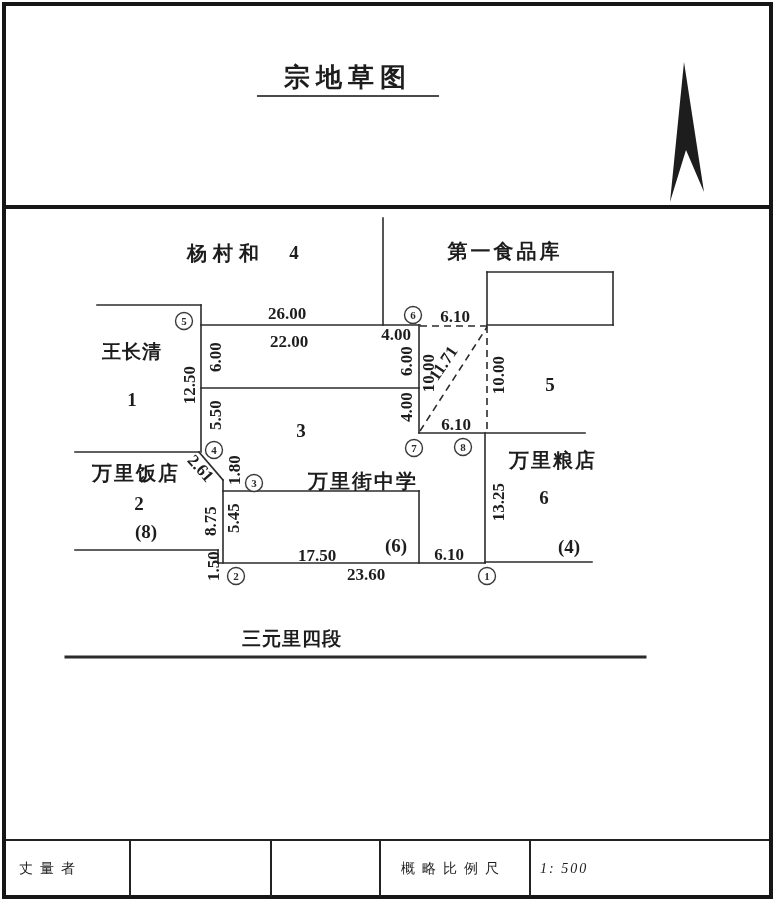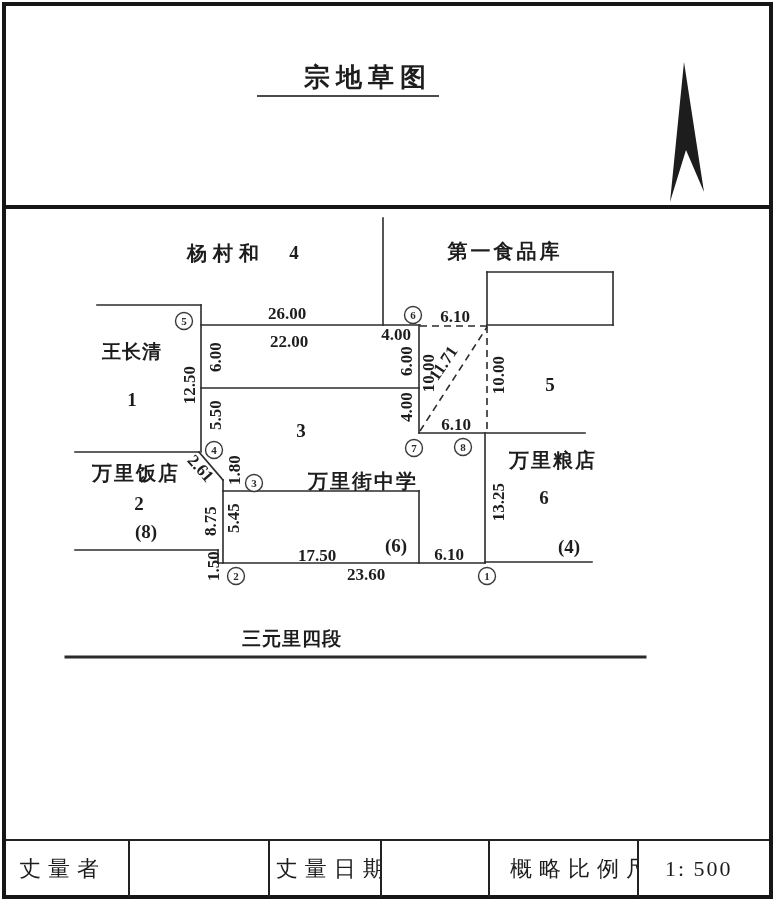--- a/index.html
+++ b/index.html
@@ -1,40 +1,40 @@
 <!DOCTYPE html>
 <html><head>
 <meta charset="utf-8">
 <style>
   html,body{margin:0;padding:0;background:#e8e8e8;}
   .page{position:relative;width:775px;height:901px;background:#ffffff;margin:0 auto;overflow:hidden;
         font-family:"Liberation Sans",sans-serif;}
   .page-border{position:absolute;inset:2px;border:4px solid #161616;pointer-events:none;}
   .divider{position:absolute;left:3px;right:3px;top:205px;height:4px;background:#161616;}
-  .sketch-title{position:absolute;left:368px;top:60px;transform:translateX(-50%);
+  .sketch-title{position:absolute;left:348px;top:60px;transform:translateX(-50%);
         font-family:"Liberation Sans",sans-serif;font-size:26px;font-weight:bold;color:#1d1d1d;
         letter-spacing:6px;white-space:nowrap;}
   .title-underline{position:absolute;left:257px;top:95px;width:182px;height:2px;background:#4a4a4a;}
   #map-svg{position:absolute;left:0;top:0;}
   .t-dim{font-family:"Liberation Serif","DejaVu Serif",serif;font-weight:bold;font-size:17px;fill:#1d1d1d;}
   .t-name{font-family:"Liberation Sans",sans-serif;font-weight:bold;fill:#1d1d1d;}
   .t-num{font-family:"Liberation Serif","DejaVu Serif",serif;font-weight:bold;font-size:19px;fill:#1d1d1d;}
   .pt-num{font-family:"Liberation Serif","DejaVu Serif",serif;font-weight:bold;font-size:11px;fill:#2a2a2a;}
   .footer-table{position:absolute;left:6px;right:6px;top:839px;height:56px;display:flex;
         border-top:2px solid #222;}
   .footer-cell{box-sizing:border-box;height:100%;display:flex;align-items:center;
-        font-family:"Liberation Serif","DejaVu Serif",serif;font-size:22px;color:#1d1d1d;
+        font-family:"Liberation Serif","DejaVu Serif",serif;font-size:14px;color:#1d1d1d;
         letter-spacing:7px;white-space:nowrap;overflow:hidden;}
   .footer-cell + .footer-cell{border-left:2px solid #222;}
   .fc-0{width:123px;padding-left:13px;}
   .fc-1{width:141px;}
   .fc-2{width:113px;padding-left:6px;}
   .fc-3{width:109px;}
   .fc-4{width:150px;padding-left:20px;}
-  .fc-5{width:133px;padding-left:26px;letter-spacing:2px;}
+  .fc-5{width:133px;padding-left:9px;letter-spacing:2px;font-style:italic;}
 </style>
 </head>
 <body>
 
 <div class="page">
 
   <svg id="map-svg" width="775" height="901" viewBox="0 0 775 901">
       <line x1="97" y1="305" x2="201" y2="305" stroke="#2b2b2b" stroke-width="1.6" stroke-linecap="square"></line>
       <line x1="201" y1="305" x2="201" y2="452" stroke="#2b2b2b" stroke-width="1.6" stroke-linecap="square"></line>
       <line x1="201" y1="325" x2="420" y2="325" stroke="#2b2b2b" stroke-width="1.6" stroke-linecap="square"></line>
@@ -135,19 +135,18 @@
 
   <div class="sketch-title">宗地草图</div>
   <div class="title-underline"></div>
 
   <div class="divider"></div>
   <div class="page-border"></div>
 
   <div class="footer-table">
     <div class="footer-cell fc-0">丈量者</div>
     <div class="footer-cell fc-1"></div>
-    <div class="footer-cell fc-2">丈量日期</div>
     <div class="footer-cell fc-3"></div>
     <div class="footer-cell fc-4">概略比例尺</div>
     <div class="footer-cell fc-5">1: 500</div>
   </div>
 
 </div>
 
 </body></html>

